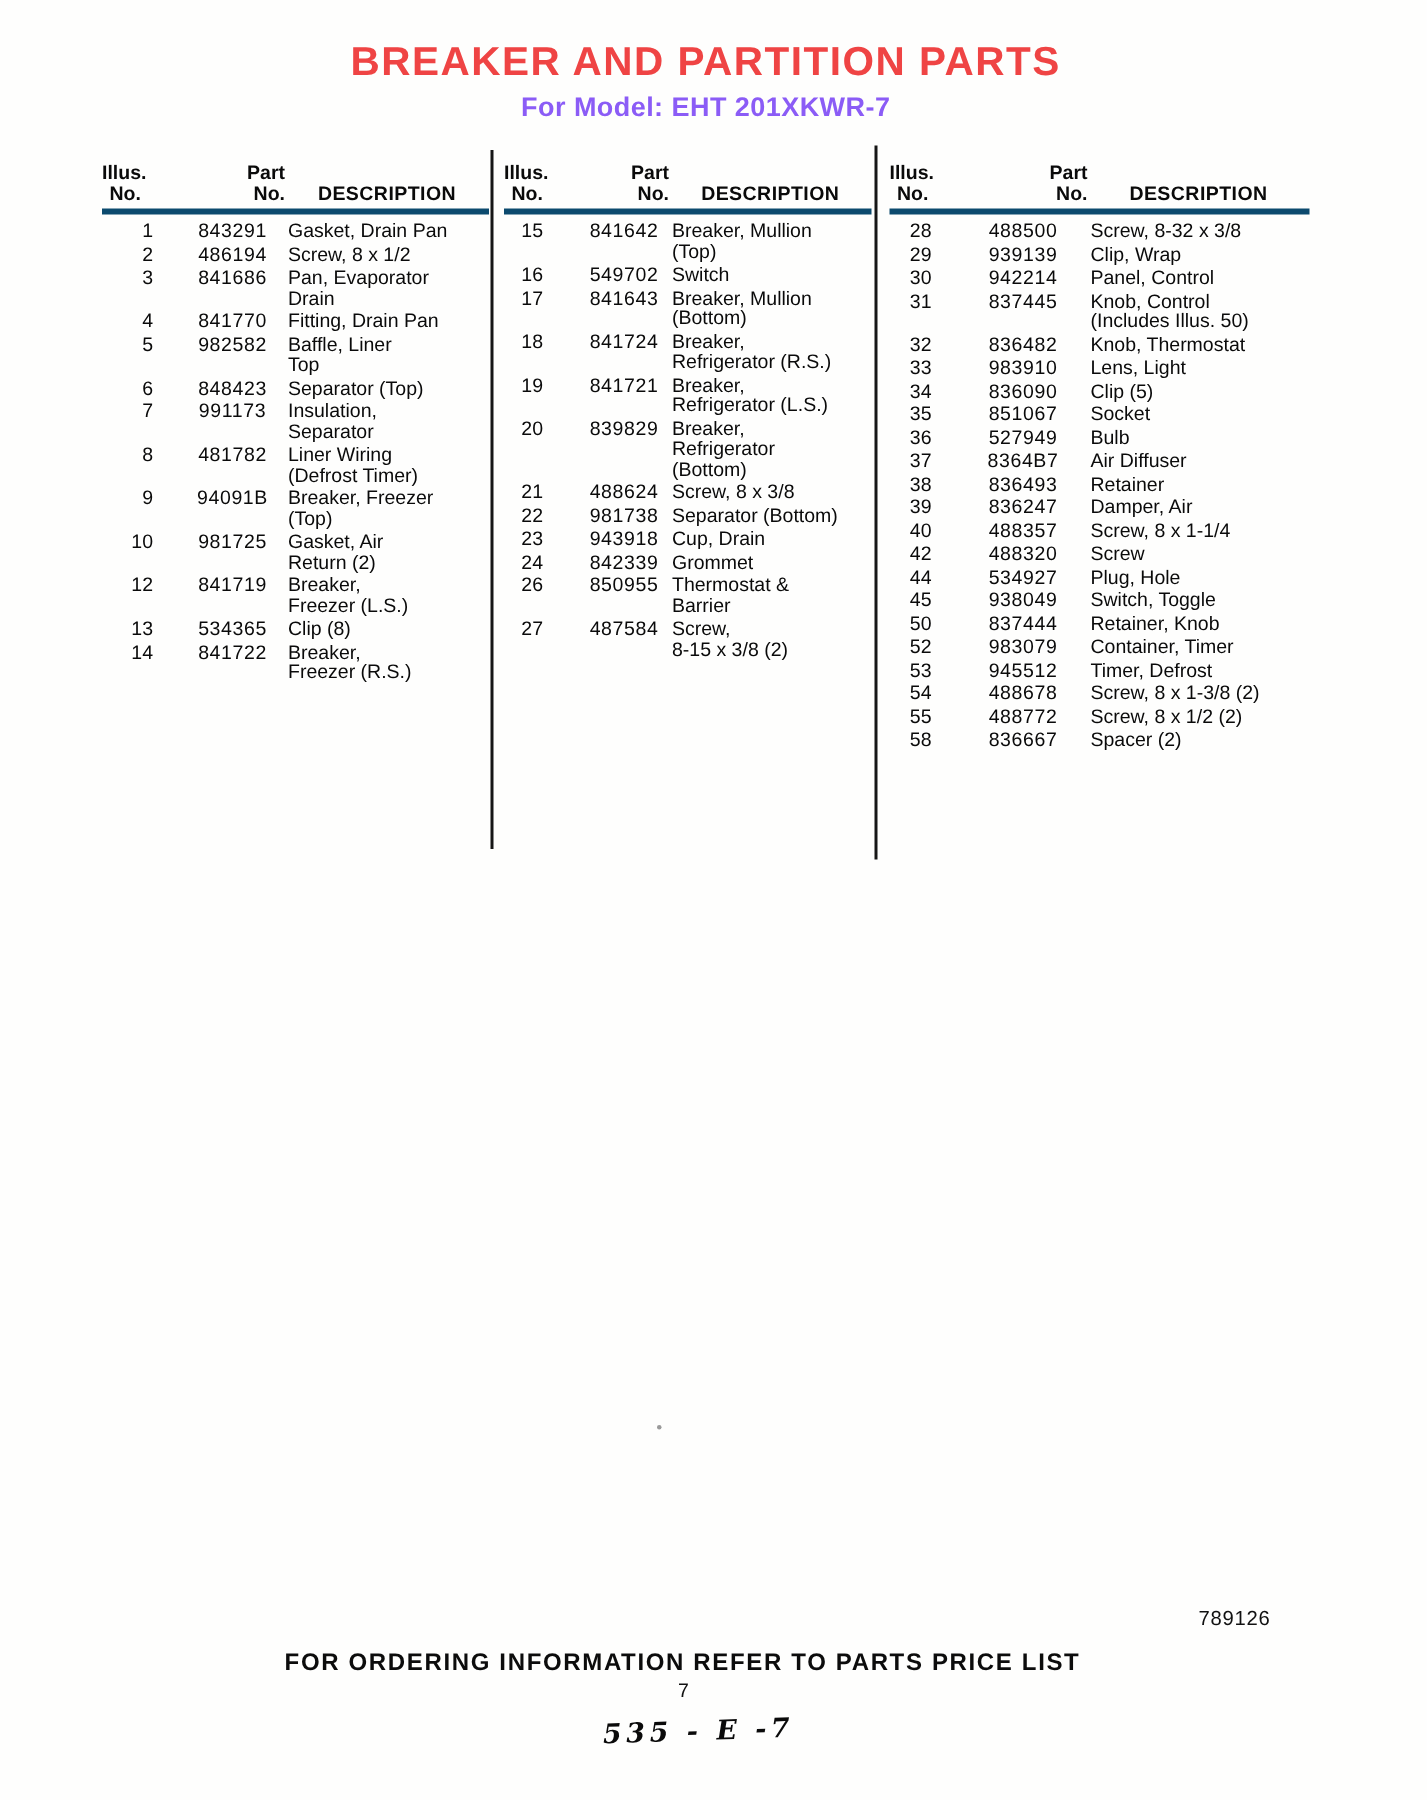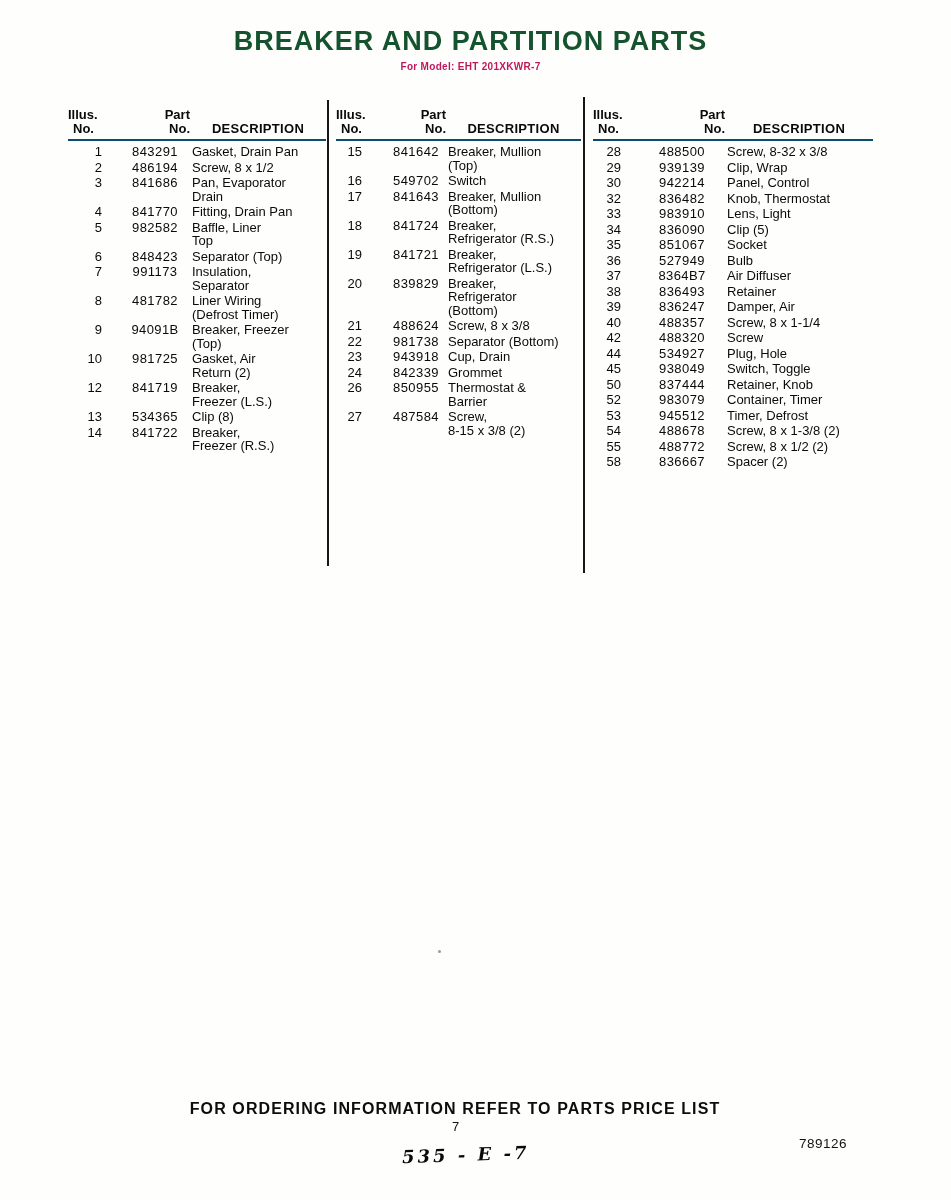--- a/index.html
+++ b/index.html
@@ -5,34 +5,34 @@
   html,body{margin:0;padding:0;}
   body{
     width:951px;height:1200px;background:#ffffff;position:relative;
     font-family:"Liberation Sans",sans-serif;color:#0a0a0a;overflow:hidden;
   }
   .page{position:absolute;inset:0;background:#fefefd;}
 
   
   .title-wrap{position:absolute;top:26px;left:0;width:941px;text-align:center;}
   .doc-title{
-    font-size:27px;font-weight:bold;letter-spacing:1px;margin:0;color:#14532d;
+    font-size:27px;font-weight:bold;letter-spacing:1px;margin:0;color:#ef4444;
   }
   .doc-subtitle{
-    font-size:10px;font-weight:bold;letter-spacing:0.3px;margin-top:4px;color:#be185d;
+    font-size:18px;font-weight:bold;letter-spacing:0.3px;margin-top:4px;color:#8b5cf6;
   }
 
   
   .parts-col{position:absolute;top:108px;font-size:13px;line-height:13.5px;}
   #col-0{left:68px;width:258px;}
   #col-1{left:336px;width:245px;}
   #col-2{left:593px;width:280px;}
 
   .col-header{
-    display:grid;padding-bottom:3px;border-bottom:2px solid #0c4a6e;
+    display:grid;padding-bottom:3px;border-bottom:4px solid #0c4a6e;
     font-weight:bold;line-height:14px;margin-bottom:4px;
   }
   #col-0 .col-header, #col-0 .row{grid-template-columns:38px 84px 1fr;}
   #col-1 .col-header, #col-1 .row{grid-template-columns:30px 80px 1fr;}
   #col-2 .col-header, #col-2 .row{grid-template-columns:32px 100px 1fr;}
 
   .h-illus{text-align:left;white-space:nowrap;}
   .h-illus .l2{padding-left:5px;}
   .h-part{text-align:right;padding-left:14px;white-space:nowrap;}
   .h-desc{align-self:end;text-align:center;white-space:nowrap;letter-spacing:0.3px;}
@@ -48,21 +48,21 @@
   .v-divider{position:absolute;width:2px;background:#161616;}
   #divider-1{left:327px;top:100px;height:466px;}
   #divider-2{left:583px;top:97px;height:476px;}
 
   
   .ordering-note{
     position:absolute;top:1100px;left:0;width:910px;text-align:center;
     font-size:16px;font-weight:bold;letter-spacing:1.1px;color:#0c0c0c;
   }
   .page-number{position:absolute;top:1119px;left:452px;font-size:13px;color:#111;}
-  .form-number{position:absolute;top:1136px;right:104px;font-size:13.5px;letter-spacing:0.5px;color:#111;}
+  .form-number{position:absolute;top:1071px;right:104px;font-size:13.5px;letter-spacing:0.5px;color:#111;}
   .handwritten{
     position:absolute;top:1144px;left:402px;
     font-family:"DejaVu Serif",serif;font-style:italic;font-weight:bold;
     font-size:18px;letter-spacing:3px;transform:rotate(-2deg);color:#0a0a0a;
   }
   .scan-artifact{position:absolute;width:3px;height:3px;background:#9a9a9a;border-radius:50%;}
 </style>
 </head>
 <body>
 
@@ -317,20 +317,28 @@
         </div>
       </div>
       <div class="row">
         <div class="c-illus">30</div>
         <div class="c-part">942214</div>
         <div class="c-desc">
           <div class="desc-line">Panel, Control</div>
         </div>
       </div>
       <div class="row">
+        <div class="c-illus">31</div>
+        <div class="c-part">837445</div>
+        <div class="c-desc">
+          <div class="desc-line">Knob, Control</div>
+          <div class="desc-line">(Includes Illus. 50)</div>
+        </div>
+      </div>
+      <div class="row">
         <div class="c-illus">32</div>
         <div class="c-part">836482</div>
         <div class="c-desc">
           <div class="desc-line">Knob, Thermostat</div>
         </div>
       </div>
       <div class="row">
         <div class="c-illus">33</div>
         <div class="c-part">983910</div>
         <div class="c-desc">

